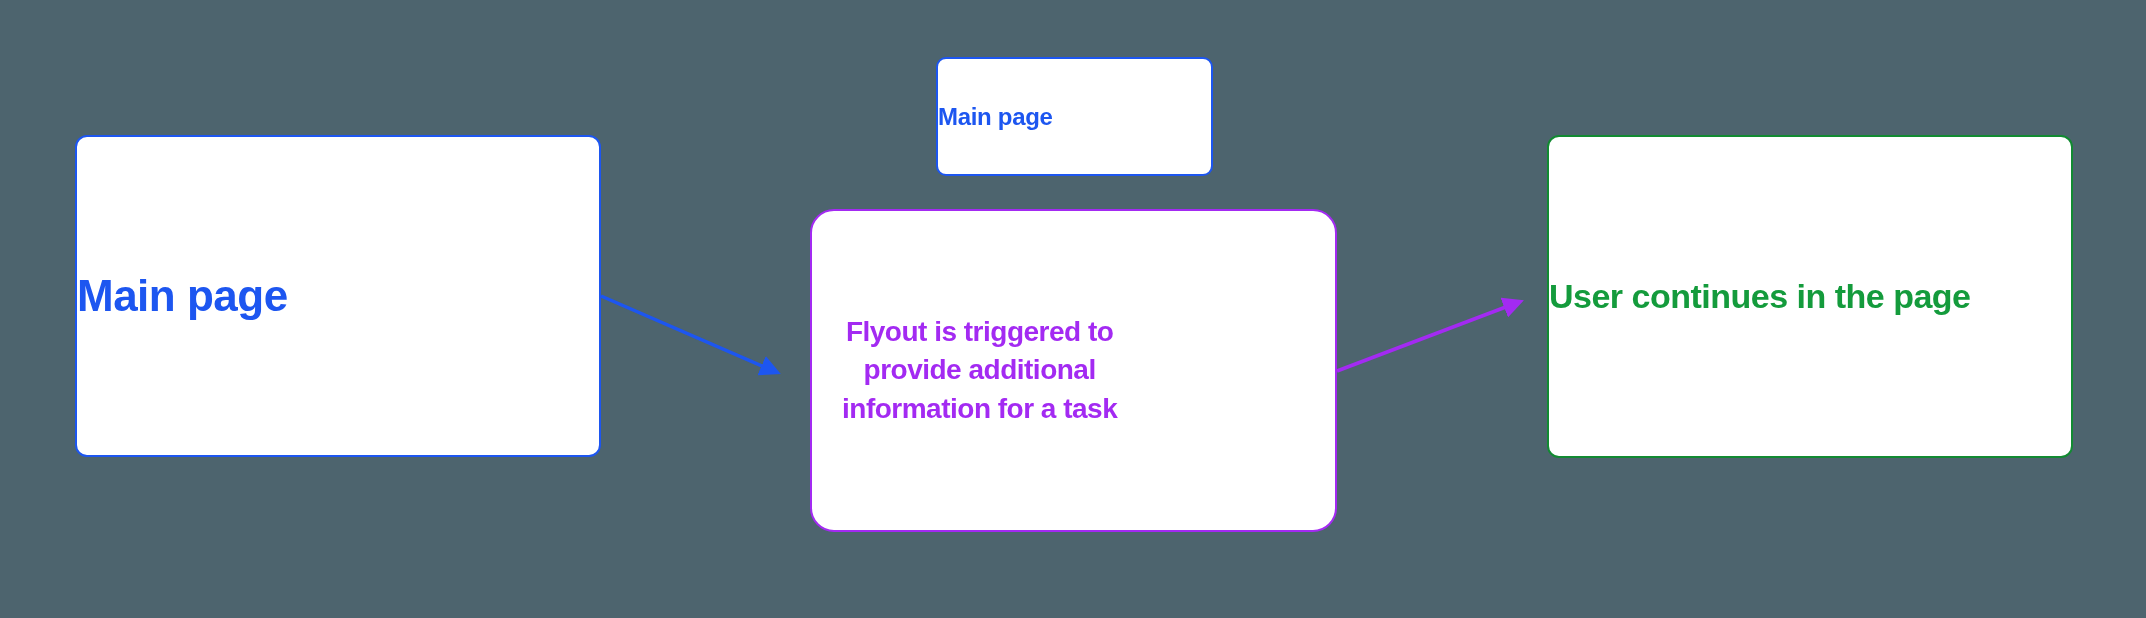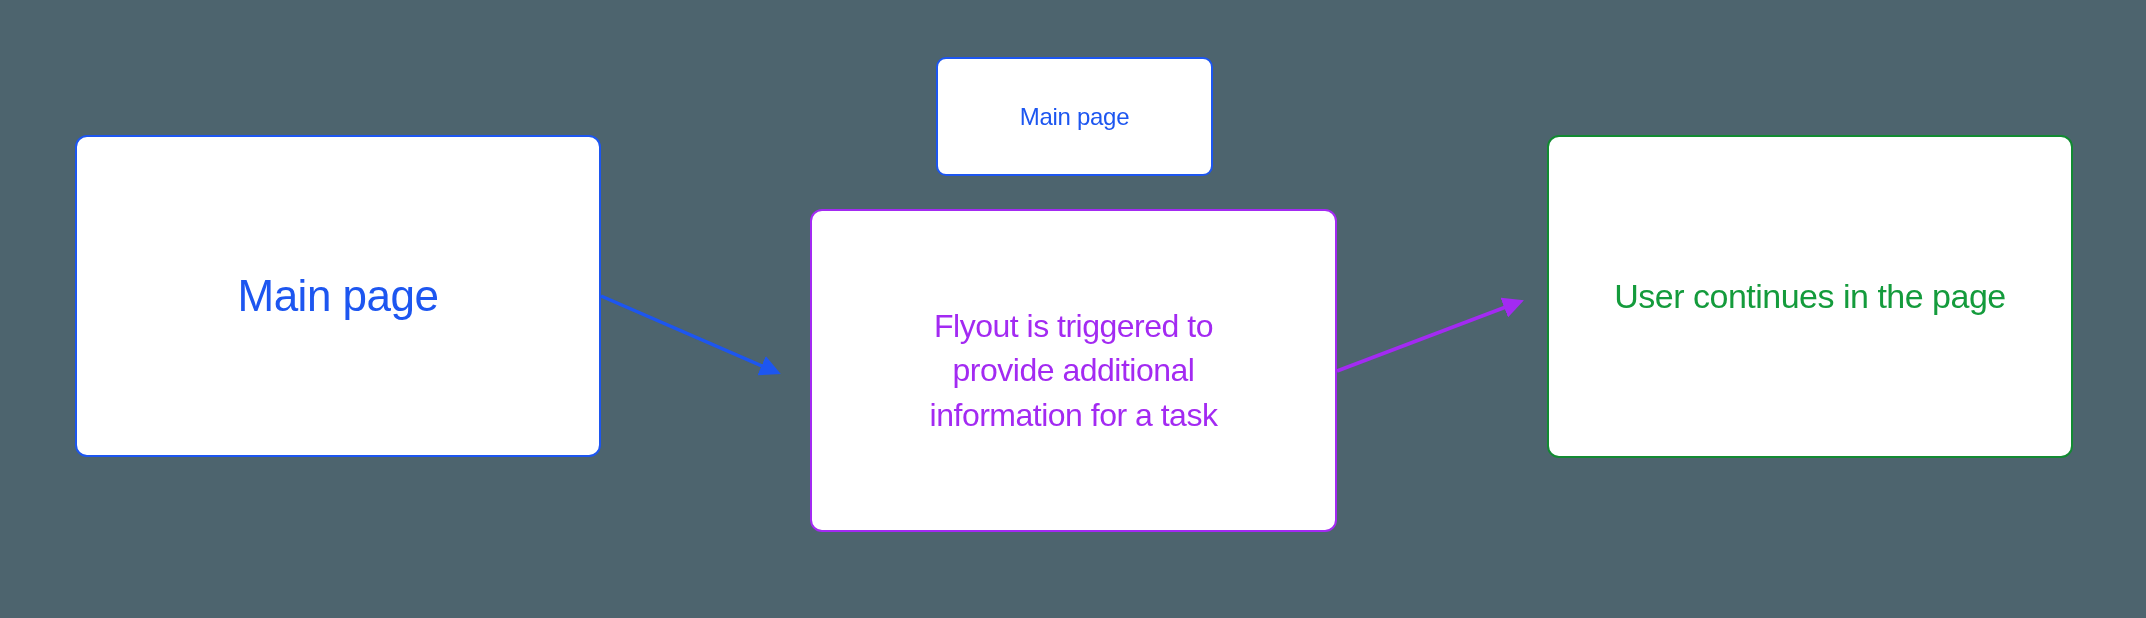--- a/index.html
+++ b/index.html
@@ -6,23 +6,23 @@
   .canvas{
     position:relative;
     width:2146px;height:618px;
     background:var(--background);
     font-family:"Liberation Sans", sans-serif;
     overflow:hidden;
   }
   .node{
     position:absolute;
     background:var(--node_fill);
-    display:flex;align-items:center;justify-content:center;
+    display:flex;align-items:center;
     text-align:center;
-    font-weight:400;
+    font-weight:700;
     letter-spacing:-0.5px;
     box-sizing:border-box;
     white-space:pre-line;
   }
   .node-main{
     left:75px;top:135px;width:526px;height:322px;
     border:2.5px solid var(--blue);
     border-radius:12px;
     color:var(--blue);
     font-size:44px;
@@ -31,23 +31,23 @@
     left:936px;top:57px;width:277px;height:119px;
     border:2.5px solid var(--blue);
     border-radius:10px;
     color:var(--blue);
     font-size:24px;
     letter-spacing:-0.3px;
   }
   .node-flyout{
     left:810px;top:209px;width:527px;height:323px;
     border:2.5px solid var(--purple);
-    border-radius:12px;
+    border-radius:24px;
     color:var(--purple);
-    font-size:32px;
+    font-size:28px;
     line-height:1.38;
     padding:0 30px;
   }
   .node-continue{
     left:1547px;top:135px;width:526px;height:323px;
     border:2.5px solid var(--green_border);
     border-radius:12px;
     color:var(--green_text);
     font-size:34px;
   }

